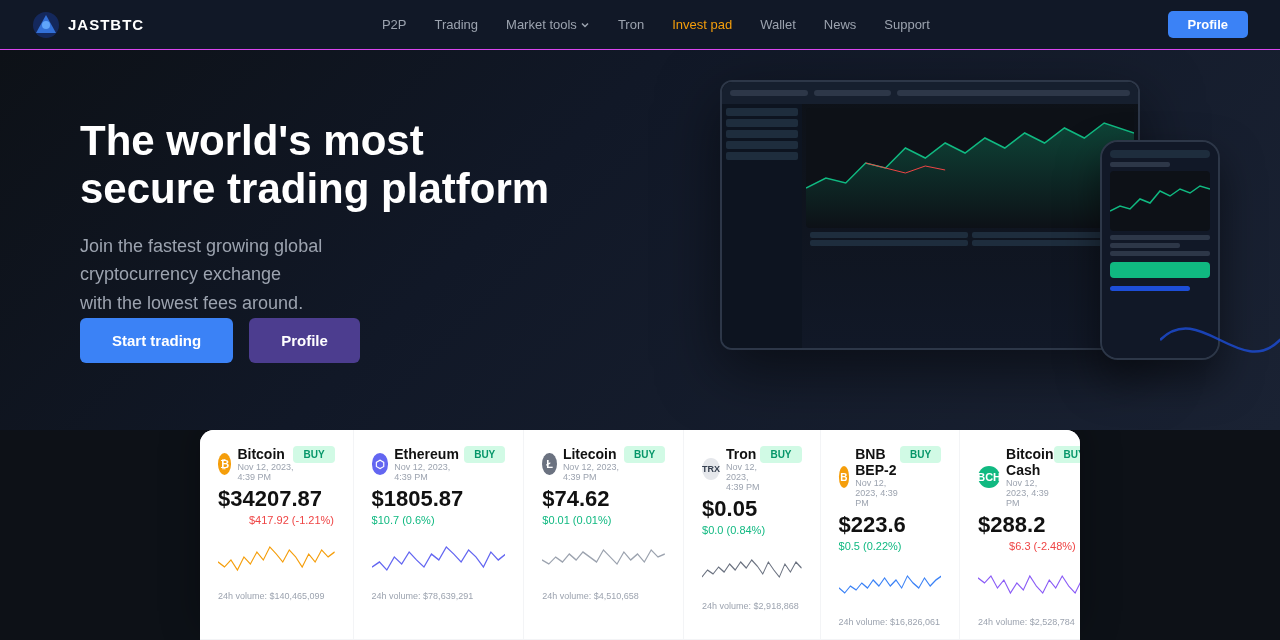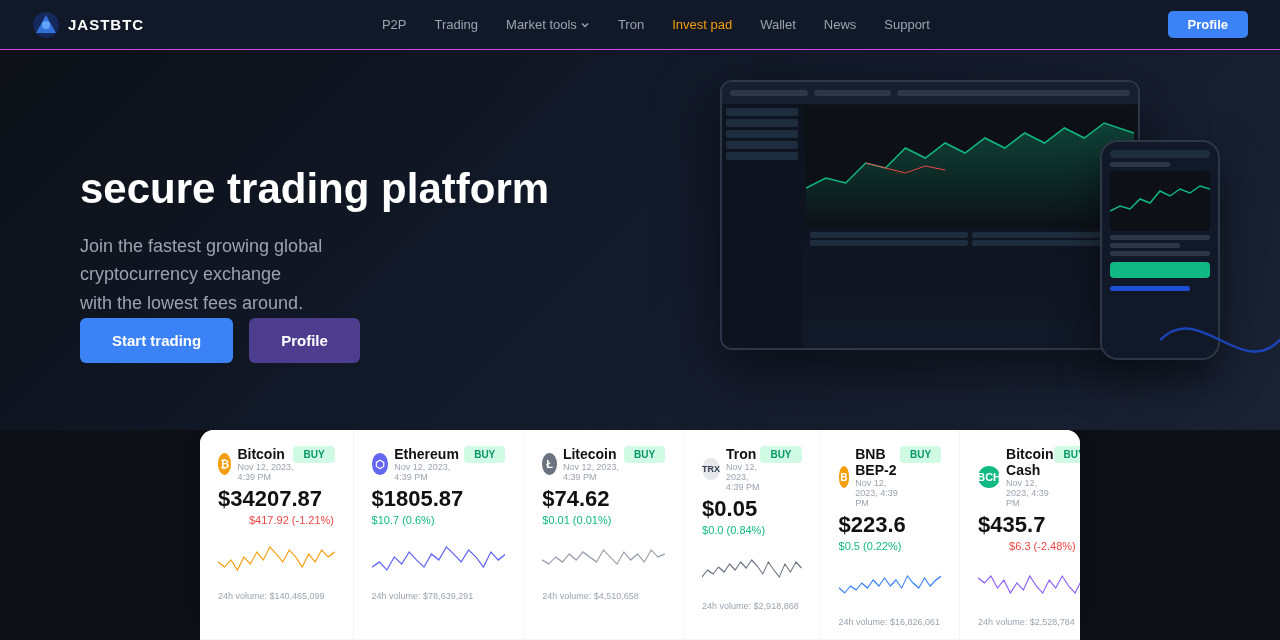--- a/index.html
+++ b/index.html
@@ -184,21 +184,21 @@
     <a href="#">Wallet</a>
     <a href="#">News</a>
     <a href="#">Support</a>
   </div>
   <button class="navbar-profile-btn">Profile</button>
 </nav>
 
 <section class="hero">
   <div class="hero-content">
     <h1 class="hero-title">
-      <br>
+      <span>The world's most</span><br>
       <span>secure trading platform</span>
     </h1>
     <p class="hero-subtitle">
       Join the fastest growing global cryptocurrency exchange<br>with the lowest fees around.
     </p>
     <div class="hero-buttons">
       <button class="btn-start">Start trading</button>
       <button class="btn-profile">Profile</button>
     </div>
   </div>
@@ -387,21 +387,21 @@
         <div class="ticker-top">
           <div class="ticker-name-row">
             <div class="ticker-icon bch" style="background:#10b981; font-size:11px;">BCH</div>
             <div>
               <div class="ticker-name">Bitcoin Cash</div>
               <div class="ticker-date">Nov 12, 2023, 4:39 PM</div>
             </div>
           </div>
           <button class="buy-btn">BUY</button>
         </div>
-        <div class="ticker-price">$435.7</div>
+        <div class="ticker-price">$288.2</div>
         <div class="ticker-change negative">$6.3 (-2.48%)</div>
         <div class="ticker-chart">
           <svg viewBox="0 0 180 55" preserveAspectRatio="none">
             <polyline points="0,20 10,25 20,18 30,30 40,22 50,35 60,25 70,32 80,18 90,28 100,35 110,22 120,30 130,18 140,28 150,35 160,22 170,32 180,25" fill="none" stroke="#8b5cf6" stroke-width="1.5"></polyline>
           </svg>
         </div>
         <div class="ticker-volume">24h volume: $2,528,784</div>
       </div>
 
     </div>

